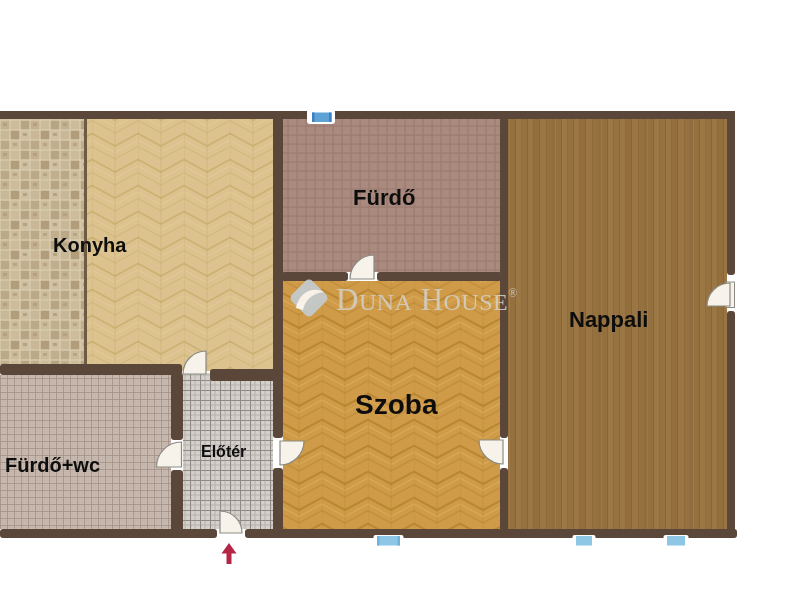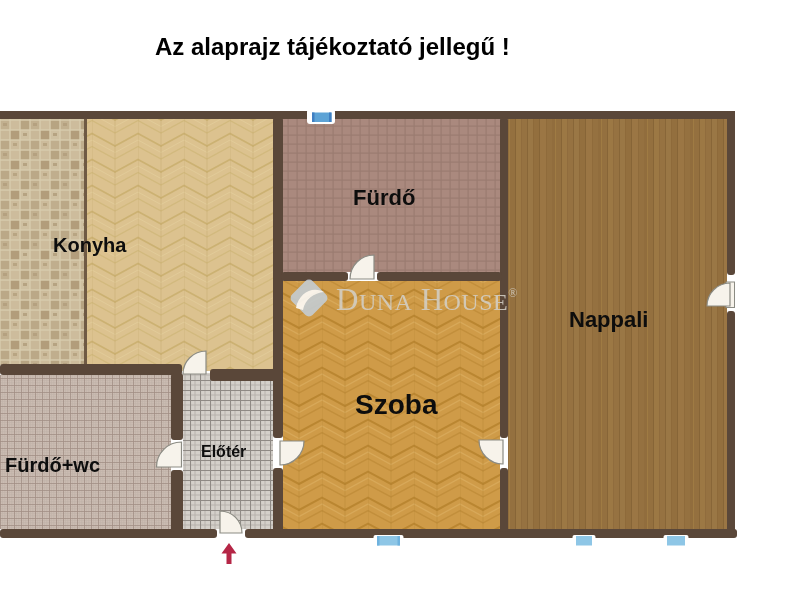--- a/index.html
+++ b/index.html
@@ -178,14 +178,13 @@
 <path d="M229 543 L236.5 553.5 L231.5 553.5 L231.5 564 L226.5 564 L226.5 553.5 L221.5 553.5 Z" fill="#b52646"></path>
 
 <g opacity="0.88">
 <rect x="294.5" y="283.5" width="29" height="29" rx="5" transform="rotate(45 309 298)" fill="#c4ced6"></rect>
 <path d="M296 308 C 299 293, 312 286, 324 292 C 314 293, 305 299, 303 310 Z" fill="#ffffff"></path>
 </g>
 
 <text x="336" y="310" font-family="Liberation Serif" font-size="31" letter-spacing="0.5" fill="#d3cfc6" opacity="0.88">D<tspan font-size="24">UNA</tspan> H<tspan font-size="24">OUSE</tspan><tspan font-size="12" dy="-13">®</tspan></text>
 </svg>
 
-<div style="position:absolute;left:155px;top:33px;font-size:24px;font-weight:bold;color:#000;">Az alaprajz tájékoztató jellegű !</div>
 </div>
 
 </body></html>

